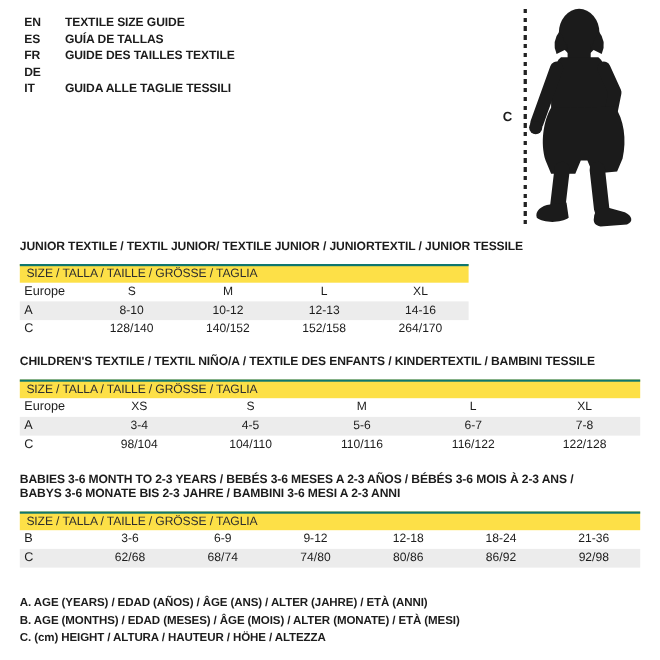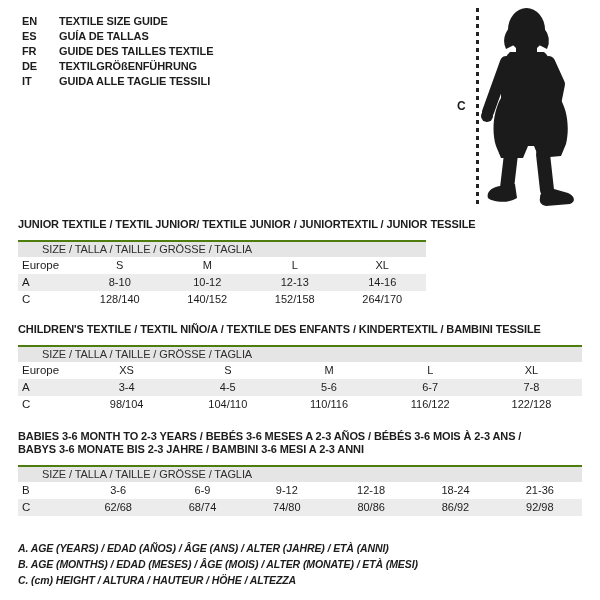--- a/index.html
+++ b/index.html
@@ -30,32 +30,32 @@
   .section-title {
     font-size:11px; font-weight:bold; line-height:13px;
     margin:0 0 9px 0; white-space:pre-line; letter-spacing:-0.1px;
   }
   #sec0 { margin-top:14px; }
   #sec1 { margin-top:15px; }
   #sec2 { margin-top:17px; }
   .size-table { width:100%; }
   .size-table.w-junior { width:408px; }
   .thead {
-    height:17px; line-height:14px; padding-left:24px;
-    background:#e5e5e5; border-top:2px solid #4d7c0f;
+    height:17px; line-height:14px; padding-left:6px;
+    background:#fde047; border-top:2px solid #0f766e;
     font-size:11px; color:#2e2e2e; letter-spacing:-0.1px;
   }
   .trow { display:flex; height:17px; line-height:17px; font-size:11px; }
   .trow.alt { background:#ececec; }
   .tlabel { width:58px; padding-left:4px; font-size:11.5px; }
   .tcell { flex:1; text-align:center; }
 
   
   .footnotes { margin-top:24px; }
-  .footnote { font-size:10.5px; font-weight:bold; line-height:16px; letter-spacing:-0.1px;font-style:italic; }
+  .footnote { font-size:10.5px; font-weight:bold; line-height:16px; letter-spacing:-0.1px; }
 </style>
 </head>
 <body>
 
 <div class="page">
 
   <div class="top">
     <div class="langs">
       <div class="lang-row">
         <span class="lang-code">EN</span>
@@ -64,21 +64,20 @@
       <div class="lang-row">
         <span class="lang-code">ES</span>
         <span>GUÍA DE TALLAS</span>
       </div>
       <div class="lang-row">
         <span class="lang-code">FR</span>
         <span>GUIDE DES TAILLES TEXTILE</span>
       </div>
       <div class="lang-row">
         <span class="lang-code">DE</span>
-        <span>TEXTILGRÖßENFÜHRUNG</span>
       </div>
       <div class="lang-row">
         <span class="lang-code">IT</span>
         <span>GUIDA ALLE TAGLIE TESSILI</span>
       </div>
     </div>
 
     <div class="figure">
       <span class="measure-label">C</span>
       <div class="measure-line"></div>

